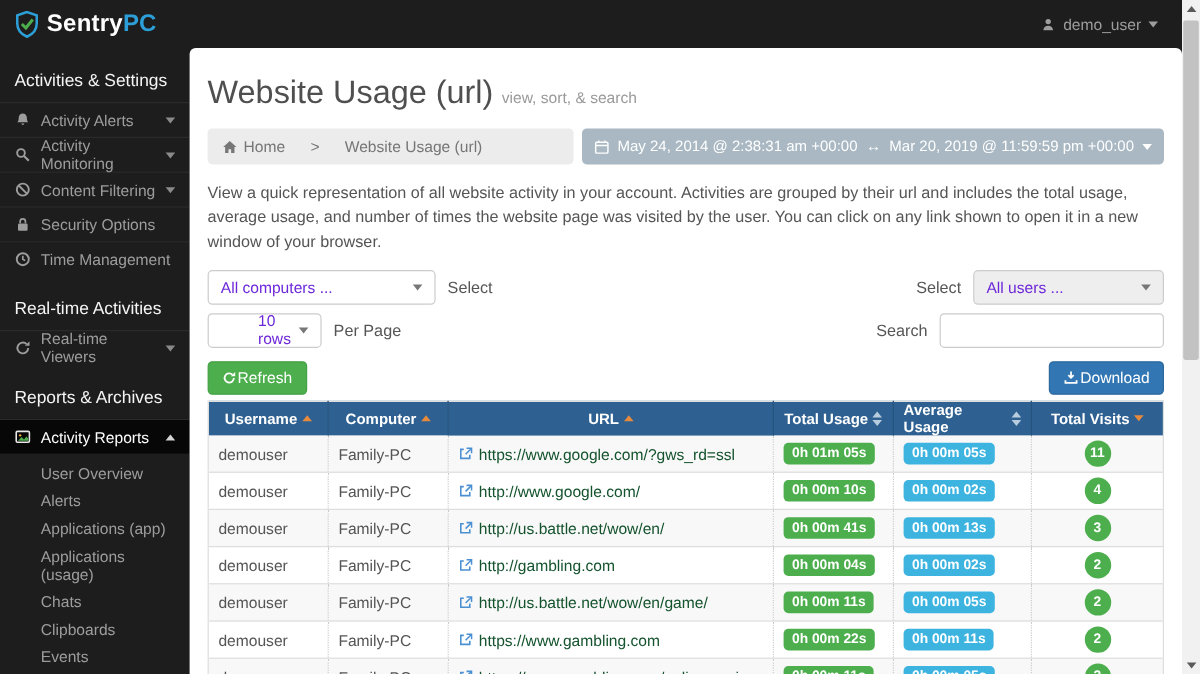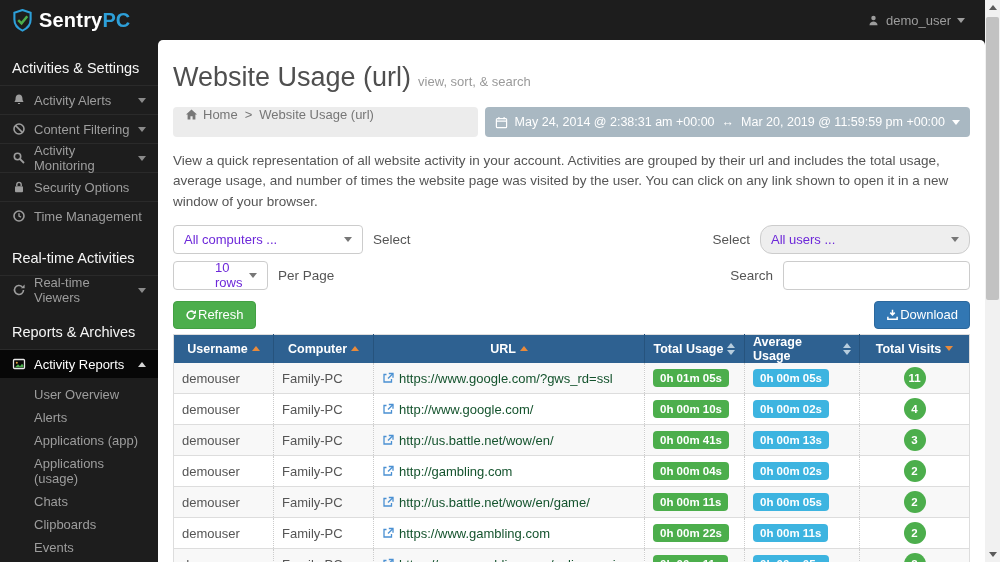--- a/index.html
+++ b/index.html
@@ -24,37 +24,37 @@
   .user-menu { position:absolute; right:20px; top:0; height:40px; display:flex; align-items:center; gap:6px;
                color:#9d9d9d; font-size:13px; cursor:pointer; }
 
   
   .card { position:absolute; left:158px; top:40px; width:827px; bottom:0; background:#fff;
           border-radius:5px 5px 0 0; padding:12px 15px 0; overflow:hidden; z-index:3; }
   h1.page-title { margin-top:9px; font-size:27px; font-weight:400; color:#4f4f4f; line-height:32px; }
   h1.page-title .sub { font-size:13px; color:#9a9a9a; font-weight:400; margin-left:7px; }
 
   .crumb-row { display:flex; gap:7px; margin-top:9px; align-items:stretch; }
-  .breadcrumb { flex:1; background:#ececec; border-radius:4px; height:30px; display:flex; align-items:flex-start;
-                padding:0 12px; color:#767676; font-size:13px; gap:7px; }
+  .breadcrumb { flex:1; background:#ececec; border-radius:4px; height:30px; display:flex; align-items:center;
+                padding:0 12px; color:#767676; font-size:13px; gap:21px; }
   .breadcrumb a { color:#767676; text-decoration:none; display:flex; align-items:center; gap:5px; cursor:pointer; }
   .daterange { background:#a9b8c2; border-radius:4px; height:30px; display:flex; align-items:center;
                padding:0 10px; color:#fff; font-size:12.5px; gap:7px; cursor:pointer; white-space:nowrap; }
 
   p.desc { margin-top:14px; font-size:13.5px; color:#555; line-height:1.5; }
 
   
   .filters { margin-top:13px; position:relative; }
   .frow { display:flex; align-items:center; gap:10px; margin-bottom:7px; }
   .flabel { font-size:13.5px; color:#555; }
   .selectbox { border:1px solid #ccc; border-radius:4px; height:29px; display:flex; align-items:center;
                justify-content:space-between; padding:0 10px; font-size:13px; color:#6d28d9; background:#fff; cursor:pointer; }
   .sel-computers { width:190px; }
   .sel-rows { width:95px;padding-left:41px; }
-  .sel-users { width:210px; background:#eee;border-radius:12px; }
+  .sel-users { width:159px; background:#eee; }
   .right-col { position:absolute; right:0; top:0; }
   .right-col .frow { justify-content:flex-end; }
   .search-input { width:187px; height:29px; border:1px solid #ccc; border-radius:4px; padding:0 8px;
                   font-size:13px; color:#555; font-family:inherit; }
   .btnrow { display:flex; justify-content:space-between; align-items:center; margin-top:11px; }
   .btn { border-radius:4px; height:28px; display:inline-flex; align-items:center; gap:1px; padding:0 11px;
          color:#fff; font-size:13px; cursor:pointer; font-family:inherit; }
   .btn-refresh { background:#4cae4c; border:1px solid #43a043; }
   .btn-download { background:#3277b3; border:1px solid #2b689d; }
 
@@ -118,32 +118,32 @@
 
   <div class="side-item">
     <svg width="14" height="14" viewBox="0 0 14 14">
         <path d="M7 1.5c-2 0-3.4 1.5-3.4 3.6 0 2.3-.6 3.2-1.2 3.8h9.2c-.6-.6-1.2-1.5-1.2-3.8 0-2.1-1.4-3.6-3.4-3.6zM5.8 9.9a1.2 1.2 0 0 0 2.4 0z" fill="#9d9d9d"></path>
       </svg>
     <span class="lbl">Activity Alerts</span>
     <span class="chev down"></span>
   </div>
   <div class="side-item">
     <svg width="14" height="14" viewBox="0 0 14 14">
+        <circle cx="5.5" cy="5.5" r="3.2" fill="none" stroke="#9d9d9d" stroke-width="1.6"></circle>
+        <line x1="8" y1="8" x2="12" y2="12" stroke="#9d9d9d" stroke-width="1.8"></line>
+      </svg>
+    <span class="lbl">Activity Monitoring</span>
+    <span class="chev down"></span>
+  </div>
+  <div class="side-item">
+    <svg width="14" height="14" viewBox="0 0 14 14">
         <circle cx="7" cy="7" r="5" fill="none" stroke="#9d9d9d" stroke-width="1.6"></circle>
         <line x1="3.6" y1="3.6" x2="10.4" y2="10.4" stroke="#9d9d9d" stroke-width="1.6"></line>
       </svg>
     <span class="lbl">Content Filtering</span>
-    <span class="chev down"></span>
-  </div>
-  <div class="side-item">
-    <svg width="14" height="14" viewBox="0 0 14 14">
-        <circle cx="5.5" cy="5.5" r="3.2" fill="none" stroke="#9d9d9d" stroke-width="1.6"></circle>
-        <line x1="8" y1="8" x2="12" y2="12" stroke="#9d9d9d" stroke-width="1.8"></line>
-      </svg>
-    <span class="lbl">Activity Monitoring</span>
     <span class="chev down"></span>
   </div>
   <div class="side-item">
     <svg width="14" height="14" viewBox="0 0 14 14">
         <rect x="3" y="6.2" width="8" height="6" rx="1" fill="#9d9d9d"></rect>
         <path d="M4.8 6V4.6a2.2 2.2 0 0 1 4.4 0V6" fill="none" stroke="#9d9d9d" stroke-width="1.4"></path>
       </svg>
     <span class="lbl">Security Options</span>
   </div>
   <div class="side-item">

